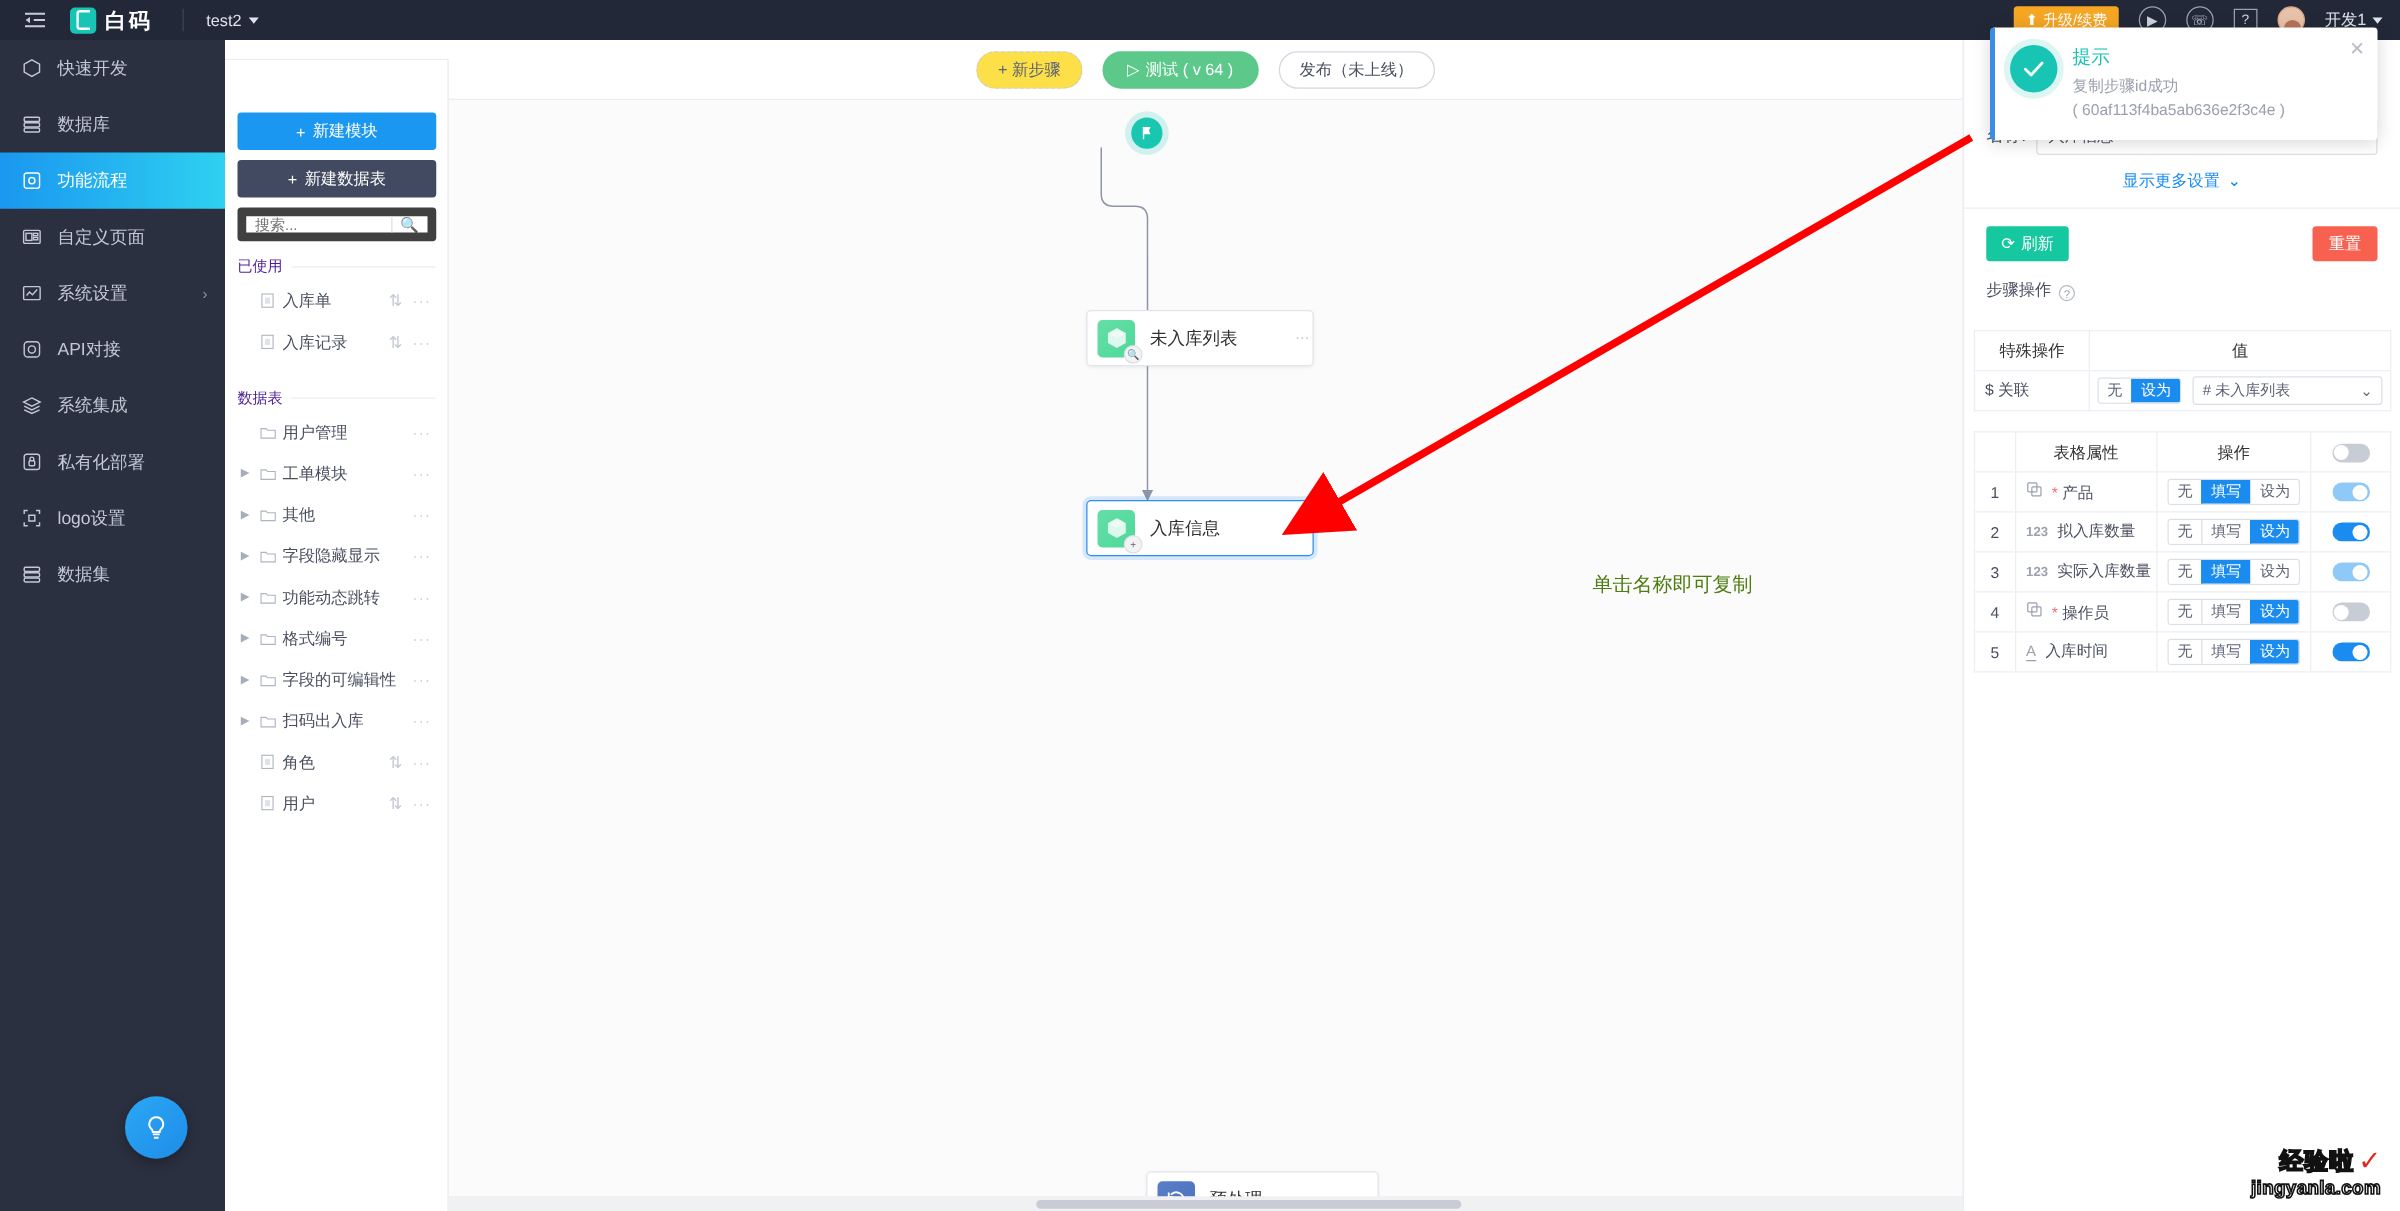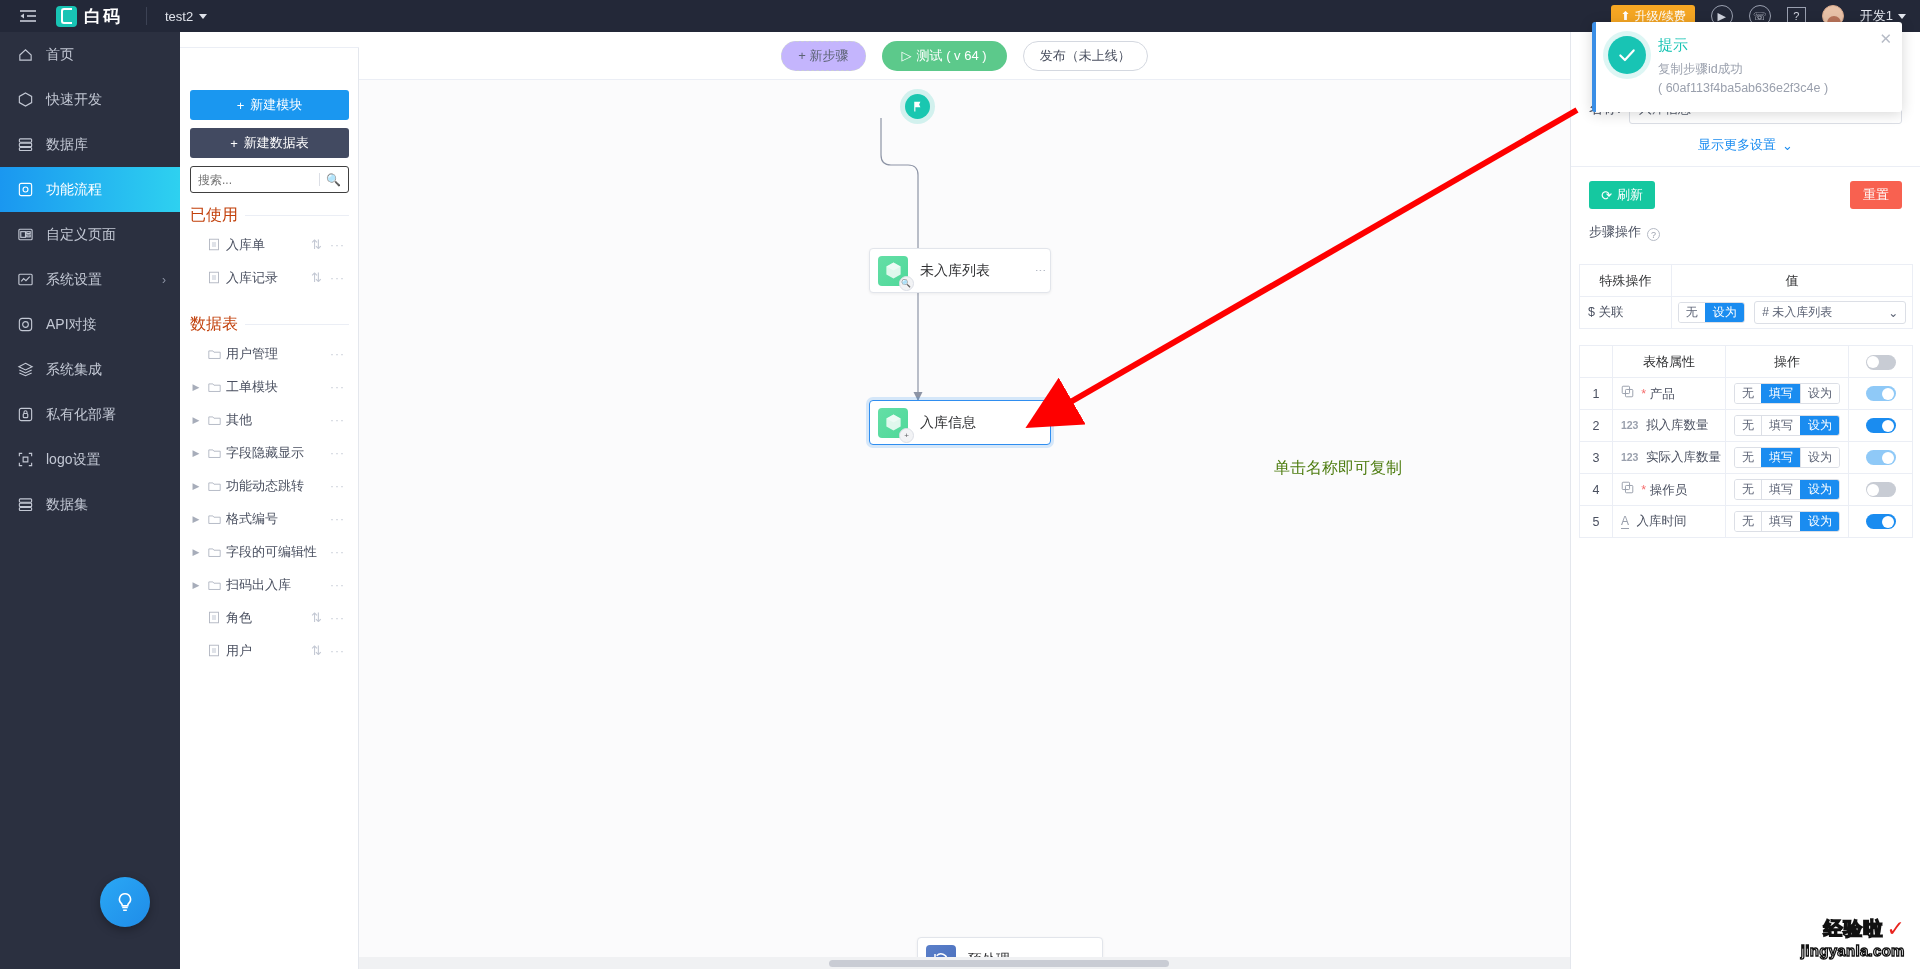--- a/index.html
+++ b/index.html
@@ -104,32 +104,32 @@
   .sp-title { font-size: 16px; color: #303133; }
 
   .sp-body { position: absolute; top: 48px; left: 0; width: 179px; bottom: 0; padding: 10px; }
   .btn-block {
     height: 30px; border-radius: 3px; display: flex; align-items: center; justify-content: center;
     gap: 6px; font-size: 13px; color: #fff; margin-bottom: 8px;
   }
   .btn-primary { background: #1a97f0; }
   .btn-dark { background: #424a61; }
   .search-box {
-    height: 27px; border: 1px solid #404040; border-radius: 3px;
+    height: 27px; border: 7px solid #404040; border-radius: 3px;
     display: flex; align-items: center; padding: 0 7px; margin-bottom: 12px;
   }
   .search-box input {
     border: none; outline: none; flex: 1; font-size: 12px; color: #606266;
     font-family: "Liberation Sans", sans-serif; background: transparent; width: 100%;
   }
   .search-box .sep { width: 1px; height: 13px; background: #dcdfe6; margin: 0 6px; }
   .search-box .mag { color: #9aa0ad; font-size: 12px; }
 
   .group-label {
-    display: flex; align-items: center; gap: 7px; font-size: 16px; color: #c2410c;
+    display: flex; align-items: center; gap: 7px; font-size: 12px; color: #4c1d95;
     margin: 4px 0 2px;
   }
   .group-label .line { flex: 1; height: 1px; background: #ebeef5; }
 
   .tree-row {
     height: 33px; display: flex; align-items: center; font-size: 13px; color: #4a5060;
     gap: 5px; padding-right: 4px;
   }
   .tree-row .tw {
     width: 12px; font-size: 9px; color: #a7adba; flex: 0 0 12px; text-align: center;
@@ -146,21 +146,21 @@
   }
   .canvas-toolbar {
     position: absolute; top: 32px; left: 359px; width: 1211px; height: 48px;
     background: #fff; display: flex; align-items: center; justify-content: center;
     gap: 16px; border-bottom: 1px solid #ebeef5; z-index: 6;
   }
   .tool-btn {
     height: 30px; border-radius: 16px; font-size: 13px; padding: 0 16px;
     display: flex; align-items: center; gap: 5px; cursor: pointer;
   }
-  .tool-dashed { border: 1px dashed #c8ccd6; color: #5c6375; background: #c4b5fd; }
+  .tool-dashed { border: 1px dashed #c8ccd6; color: #5c6375; background: #fde047; }
   .tool-green { background: #5cc98b; color: #fff; padding: 0 20px; }
   .tool-outline { border: 1px solid #d4d8e0; color: #4a5060; background: #fff; }
 
   .node {
     position: absolute; height: 45px; background: #fff; border: 1px solid #e2e5eb;
     border-radius: 4px; display: flex; align-items: center; padding: 0 8px;
     box-shadow: 0 1px 3px rgba(0,0,0,.06);
   }
   .node.selected {
     border: 1px solid #2f8ef0;
@@ -339,29 +339,20 @@
       <div class="tb-avatar"></div>
       <div class="tb-user">
         <span>开发1</span>
         <i class="caret-down"></i>
       </div>
     </div>
   </div>
 
   <div class="leftnav">
     <div id="nav-list">
-        <div class="nav-item">
-    <span class="nav-ico">
-      <svg viewBox="0 0 18 18" fill="none" stroke="currentColor" stroke-width="1.2">
-              <path d="M3 9.5 L9 4 L15 9.5 V15 H3z"></path>
-            </svg>
-    </span>
-    <span>首页</span>
-
-  </div>
         <div class="nav-item">
     <span class="nav-ico">
       <svg viewBox="0 0 18 18" fill="none" stroke="currentColor" stroke-width="1.2">
               <path d="M9 2 L15.5 5.7 V12.3 L9 16 L2.5 12.3 V5.7z"></path>
             </svg>
     </span>
     <span>快速开发</span>
 
   </div>
         <div class="nav-item">

